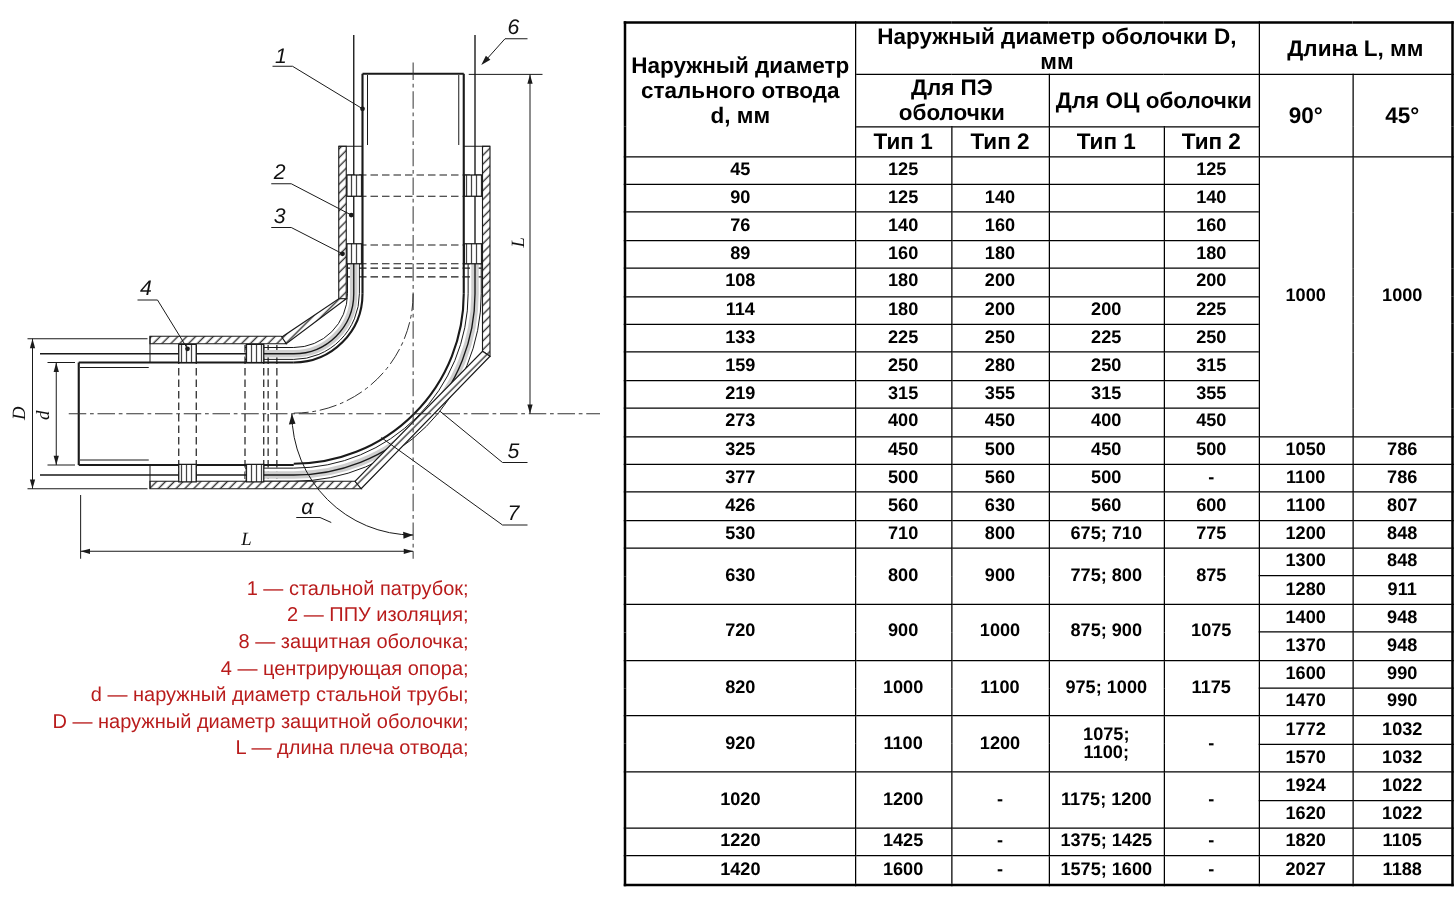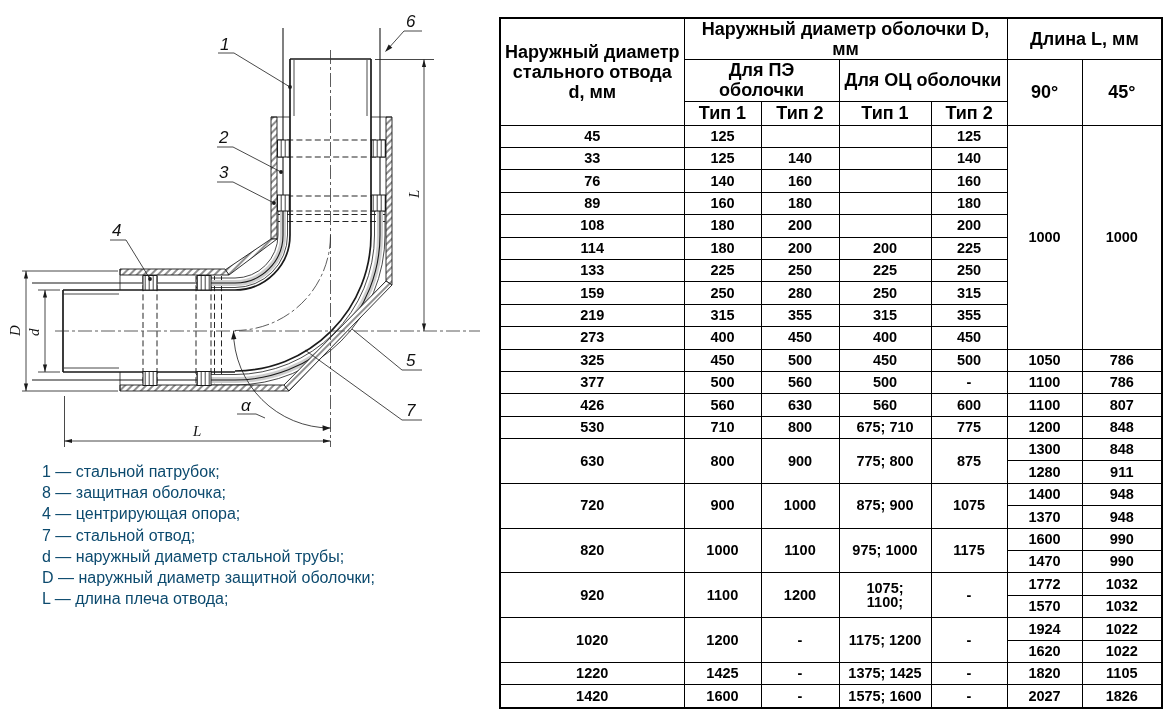--- a/index.html
+++ b/index.html
@@ -17,21 +17,21 @@
   .dim{stroke:#1a1a1a;fill:none;stroke-width:0.8;}
   .wall{fill:url(#hatch);stroke:#1a1a1a;stroke-width:0.9;}
   .sup{fill:url(#suphatch);stroke:#1a1a1a;stroke-width:1;}
   .arr{fill:#1a1a1a;stroke:none;}
   .dot{fill:#1a1a1a;stroke:none;}
   text.lab{font:italic 17px "Liberation Sans",sans-serif;fill:#111;}
   text.dimlab{font:italic 15px "Liberation Serif",serif;fill:#111;}
 
   
   .legend{position:absolute;left:42px;top:461px;font-size:16px;line-height:21.2px;
-          color:#0c4a6e;font-family:"Liberation Sans",sans-serif;}
+          color:#b91c1c;font-family:"Liberation Sans",sans-serif;text-align:right;}
 
   
   table.spec{position:absolute;left:499px;top:17px;width:662px;border-collapse:collapse;
              table-layout:fixed;border:2px solid #000;}
   table.spec th,table.spec td{border:1px solid #000;text-align:center;vertical-align:middle;
              padding:0 2px;font-weight:700;}
   table.spec th{font-size:18px;line-height:1.12;}
   table.spec td{font-size:14.5px;height:21.4px;line-height:1.02;white-space:pre-line;}
   tr.hr1{height:29px;} tr.hr2{height:24px;margin-left:47px;} tr.hr3{height:24px;}
 </style>
@@ -168,23 +168,23 @@
     <polygon class="arr" points="385,52 392.3,47.8 388.7,44.5"></polygon>
   </g>
   <g>
     <text class="lab" x="406" y="416">7</text>
     <path class="dim" d="M422,420 H402 L305,350"></path>
   </g>
 </svg>
 
 <div class="legend">
     <div>1 — стальной патрубок;</div>
+    <div>2 — ППУ изоляция;</div>
     <div>8 — защитная оболочка;</div>
     <div>4 — центрирующая опора;</div>
-    <div>7 — стальной отвод;</div>
     <div>d — наружный диаметр стальной трубы;</div>
     <div>D — наружный диаметр защитной оболочки;</div>
     <div>L — длина плеча отвода;</div>
   </div>
 
 <table class="spec">
   <colgroup>
     <col style="width:184px">
       <col style="width:77px">
       <col style="width:78px">
@@ -216,21 +216,21 @@
       <tr>
         <td>45</td>
         <td>125</td>
         <td></td>
         <td></td>
         <td>125</td>
         <td rowspan="10">1000</td>
         <td rowspan="10">1000</td>
       </tr>
       <tr>
-        <td>33</td>
+        <td>90</td>
         <td>125</td>
         <td>140</td>
         <td></td>
         <td>140</td>
       </tr>
       <tr>
         <td>76</td>
         <td>140</td>
         <td>160</td>
         <td></td>
@@ -396,16 +396,16 @@
         <td>1820</td>
         <td>1105</td>
       </tr>
       <tr>
         <td>1420</td>
         <td>1600</td>
         <td>-</td>
         <td>1575; 1600</td>
         <td>-</td>
         <td>2027</td>
-        <td>1826</td>
+        <td>1188</td>
       </tr>
     </tbody>
 </table>
 
 </body></html>

